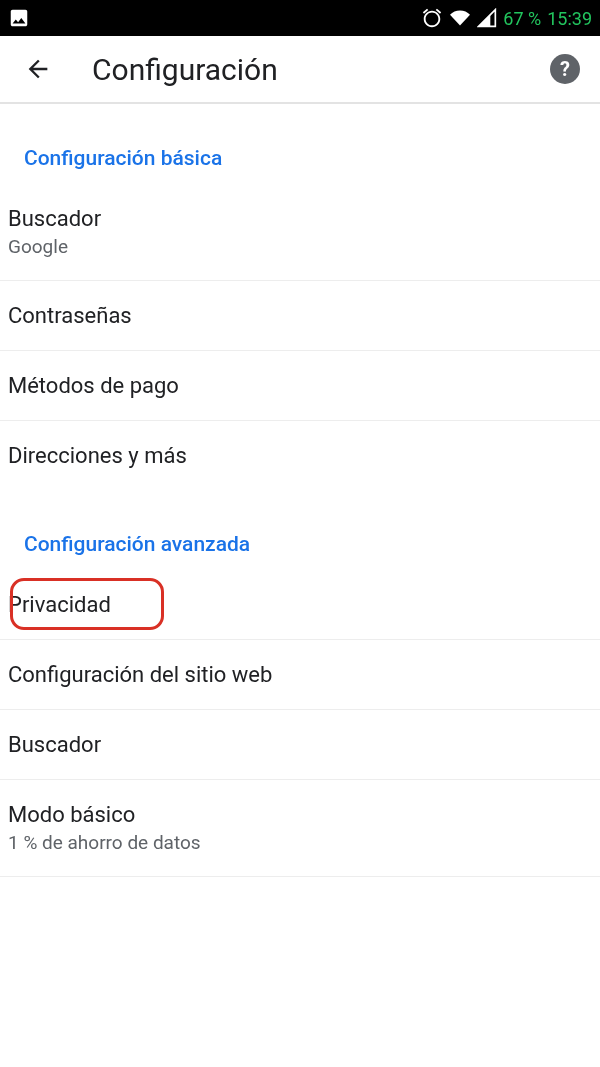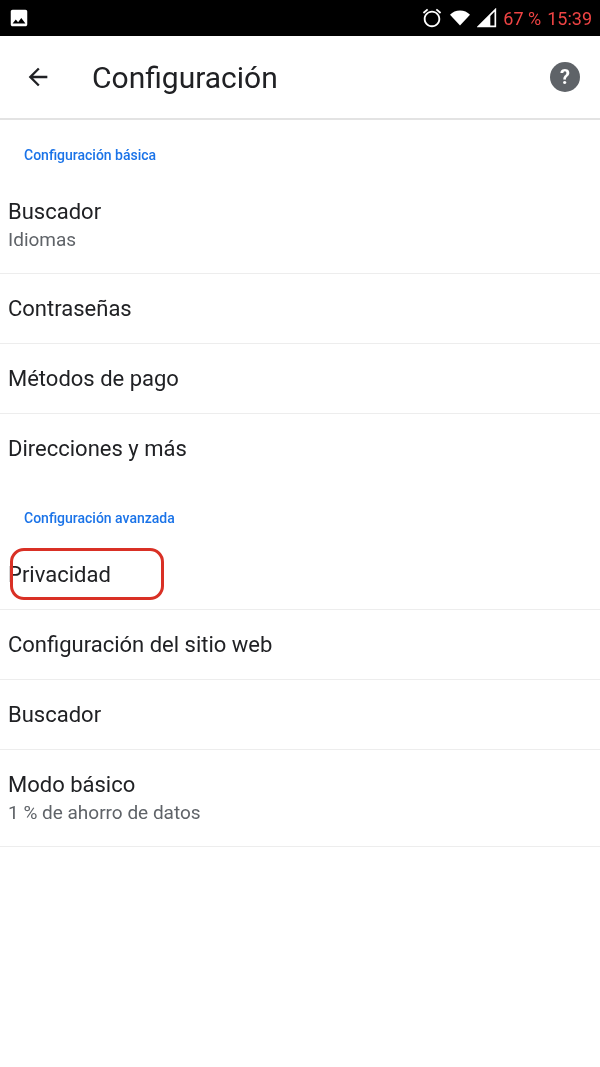--- a/index.html
+++ b/index.html
@@ -10,21 +10,21 @@
     }
     html, body {
       width: 600px;
       height: 1067px;
       background: #ffffff;
       overflow: hidden;
     }
     .status-bar {
       height: 36px;
       background: #000000;
-      color: #ef4444;
+      color: #22c55e;
       display: flex;
       align-items: center;
       justify-content: space-between;
       padding: 14px 8px;
       font-size: 18px;
     }
     .status-left {
       display: flex;
       align-items: center;
       gap: 6px;
@@ -35,21 +35,21 @@
       gap: 6px;
     }
     .status-right span {
       font-size: 18px;
       font-weight: 400;
     }
     .icon-svg {
       display: block;
     }
     .app-bar {
-      height: 84px;
+      height: 68px;
       display: flex;
       align-items: center;
       padding: 0 20px;
       border-bottom: 2px solid #e3e3e3;
     }
     .back-btn {
       width: 36px;
       height: 36px;
       display: flex;
       align-items: center;
@@ -73,23 +73,23 @@
       align-items: center;
       justify-content: center;
       font-size: 20px;
       font-weight: bold;
       cursor: pointer;
     }
     .content {
       background: #ffffff;
     }
     .section-header {
-      padding: 27px 24px 14px 24px;
+      padding: 42px 24px 14px 24px;
       color: #1a73e8;
-      font-size: 14px;
+      font-size: 21px;
       font-weight: 500;
     }
     .list-item {
       padding: 22px 8px;
       border-bottom: 1px solid #ededed;
       cursor: pointer;
       position: relative;
     }
     .list-item.no-border {
       border-bottom: none;
@@ -159,21 +159,21 @@
     <span>?</span>
   </div>
 </div>
 
 <div class="content">
 
   <div class="section-header">Configuración básica</div>
 
   <div class="list-item">
     <div class="item-title">Buscador</div>
-    <div class="item-subtitle">Idiomas</div>
+    <div class="item-subtitle">Google</div>
   </div>
 
   <div class="list-item">
     <div class="item-title">Contraseñas</div>
   </div>
 
   <div class="list-item">
     <div class="item-title">Métodos de pago</div>
   </div>
 

